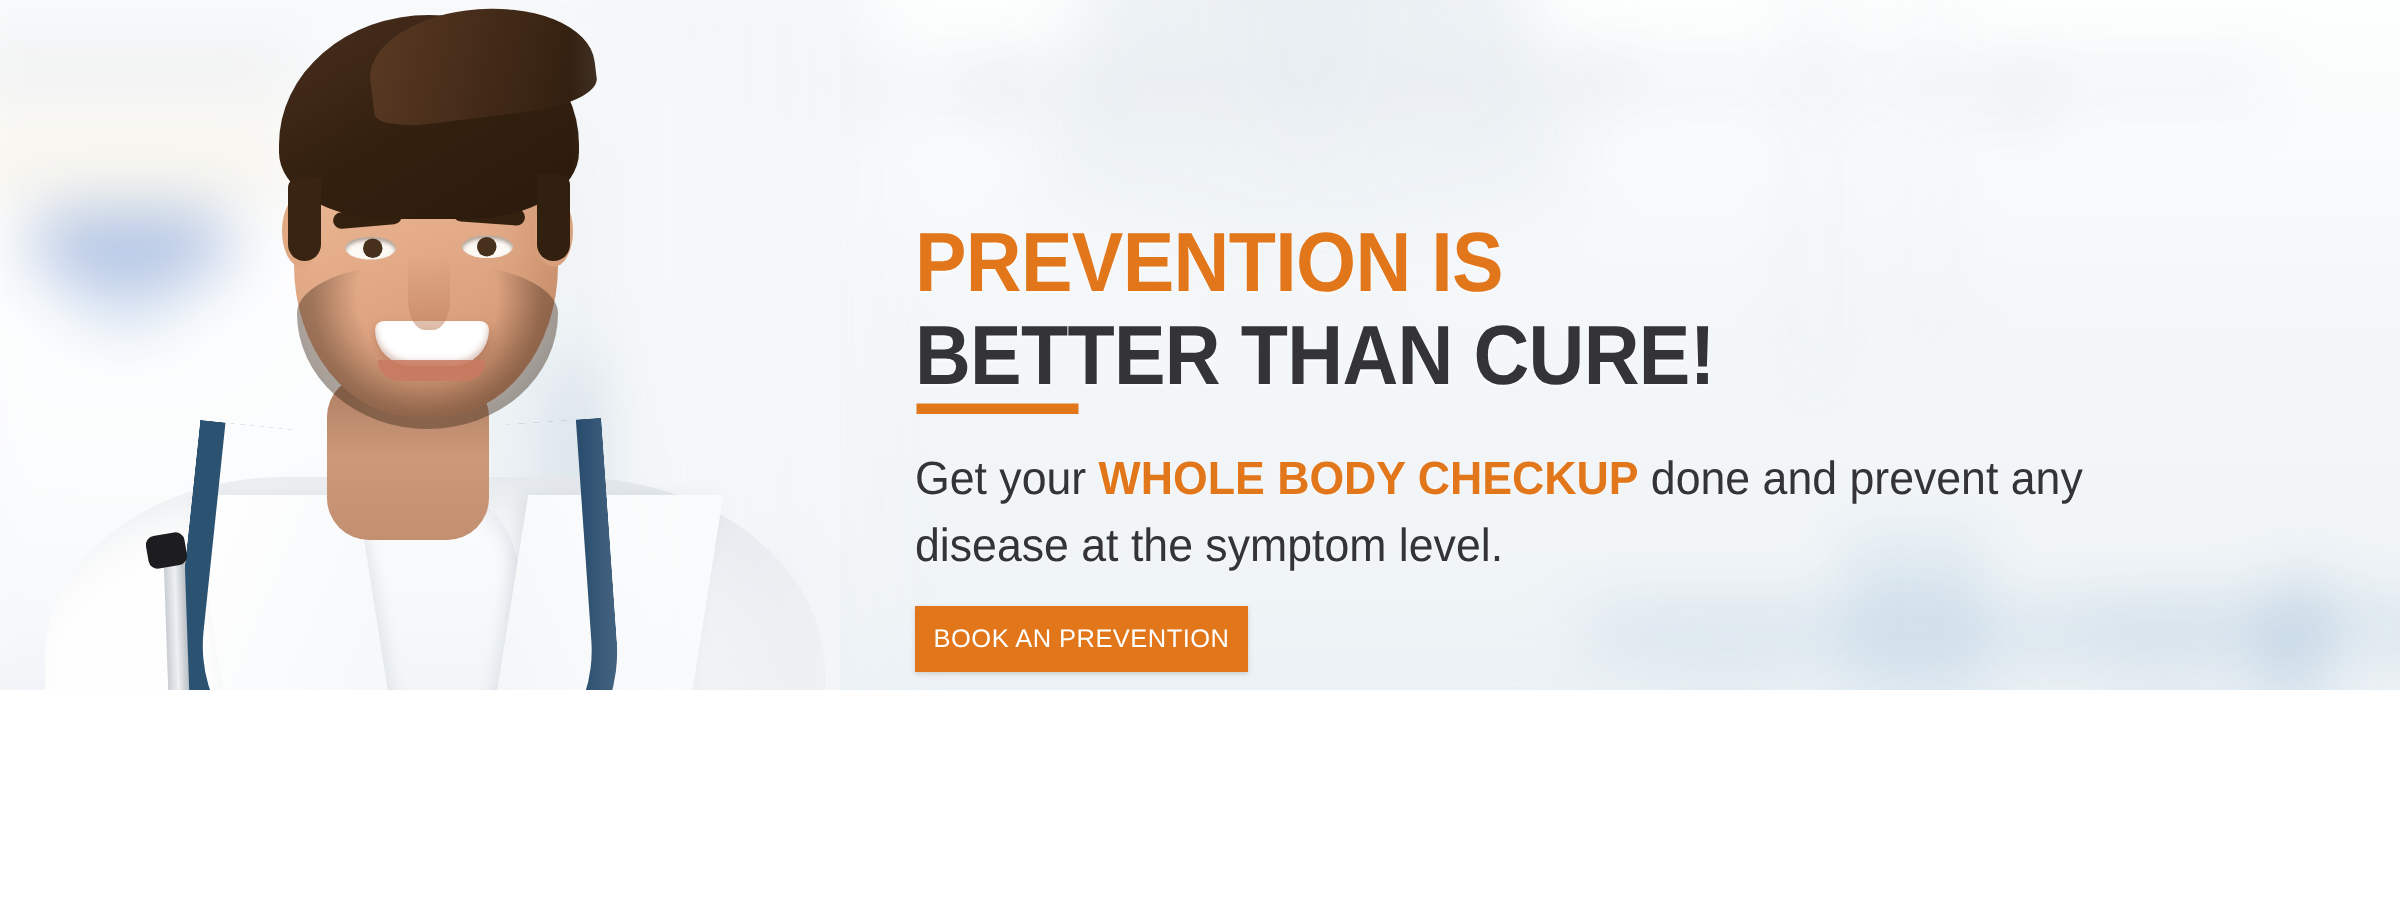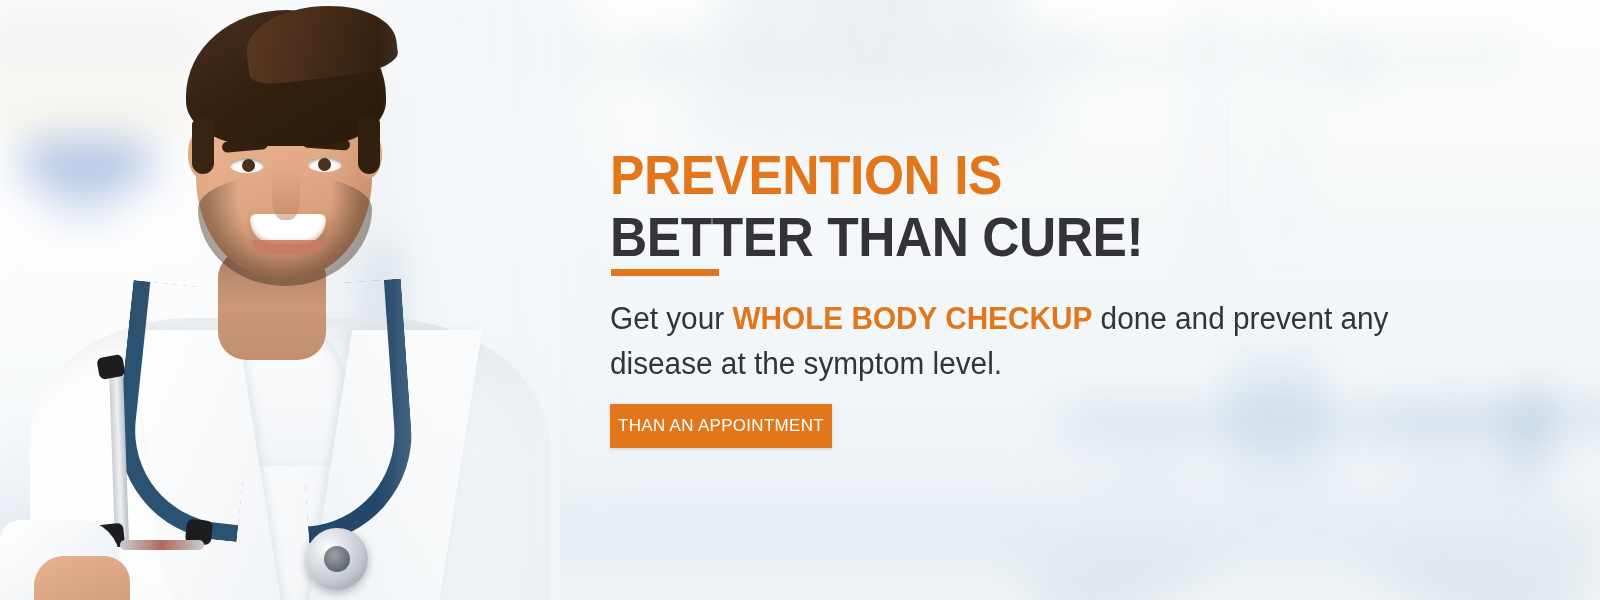--- a/index.html
+++ b/index.html
@@ -7,21 +7,21 @@
   html, body {
     width:1600px; height:600px;
     overflow:hidden;
     font-family:"Liberation Sans", sans-serif;
     background:#ffffff;
   }
 
   
   .banner {
     position:relative;
-    width:1600px; height:600px;
+    width:1600px; height:460px;
     overflow:hidden;
     background:#f2f5f7;
     text-decoration:underline;
   }
 
   
   .bg-layer {
     position:absolute; inset:0;
     background:
       linear-gradient(180deg, #fdfefe 0%, #f4f7f9 45%, #eef3f6 100%);
@@ -382,16 +382,16 @@
       <span class="line l1">PREVENTION IS</span>
       <span class="line l2">BETTER THAN CURE!</span>
     </h1>
 
     <div class="rule"></div>
 
     <p class="subtitle">
       <span>Get your </span><span class="hl">WHOLE BODY CHECKUP</span><span> done and prevent any disease at the symptom level.</span>
     </p>
 
-    <button class="cta">THAN AN APPOINTMENT</button>
+    <button class="cta">BOOK AN PREVENTION</button>
 
   </div>
 </div>
 
 </body></html>

